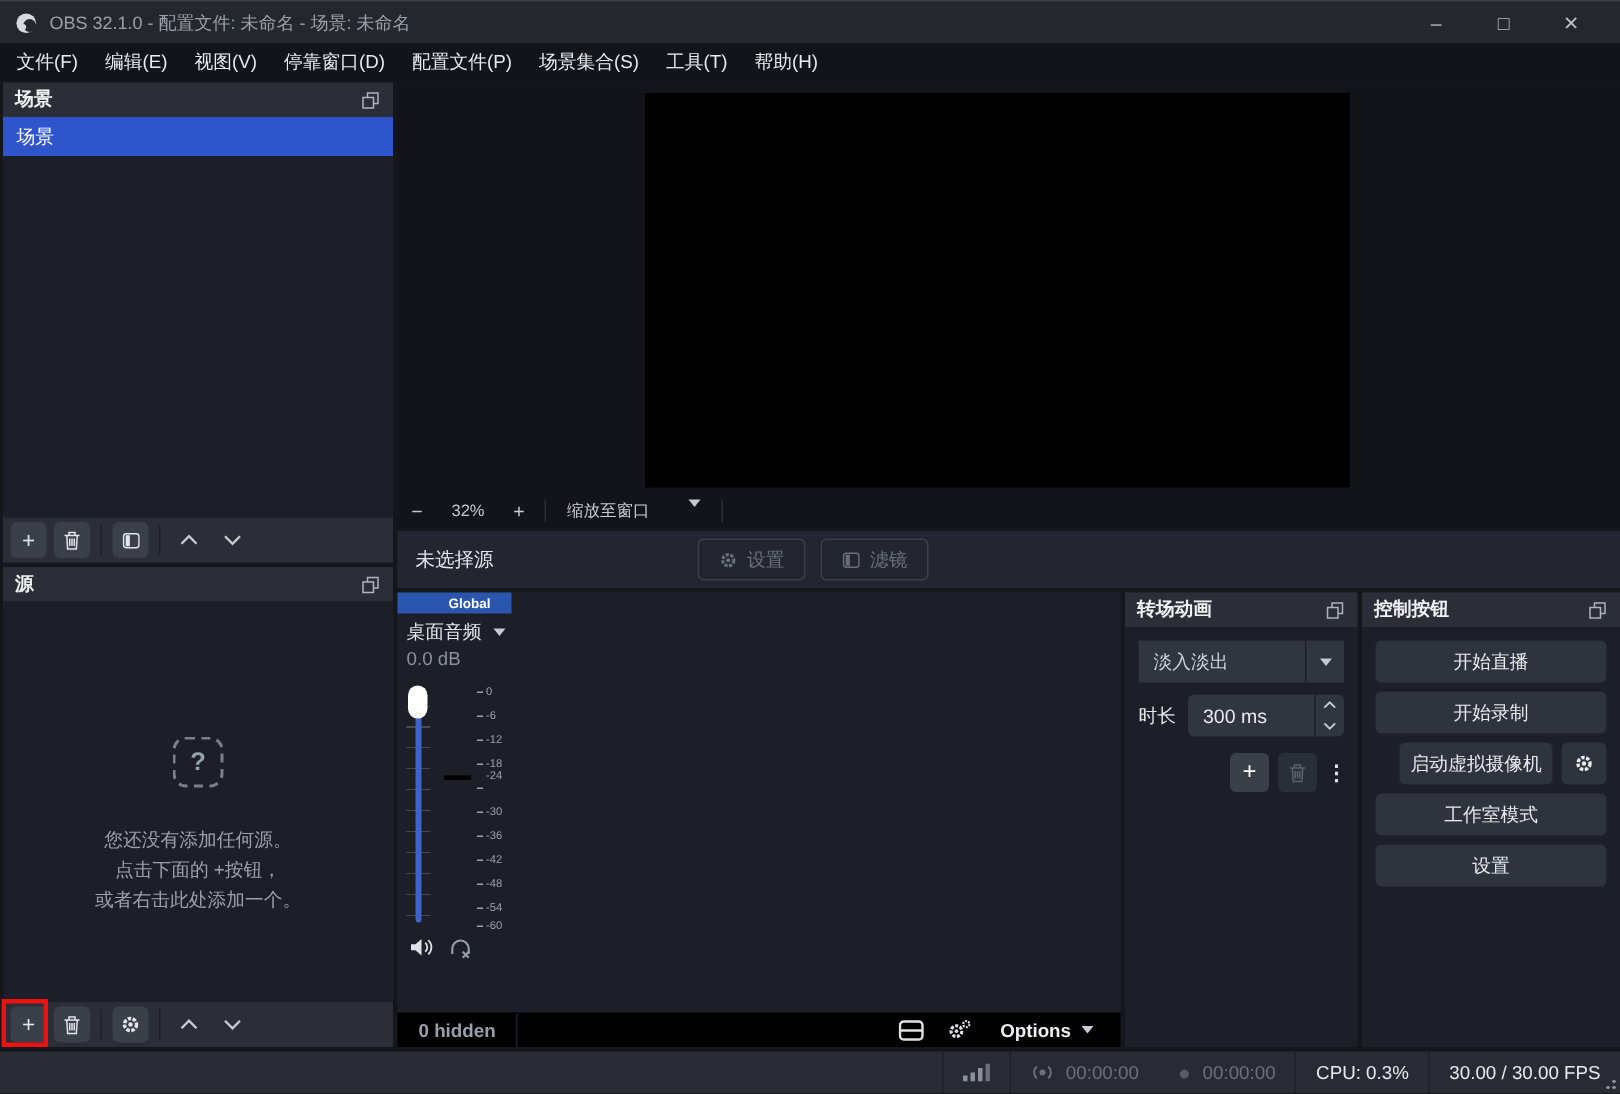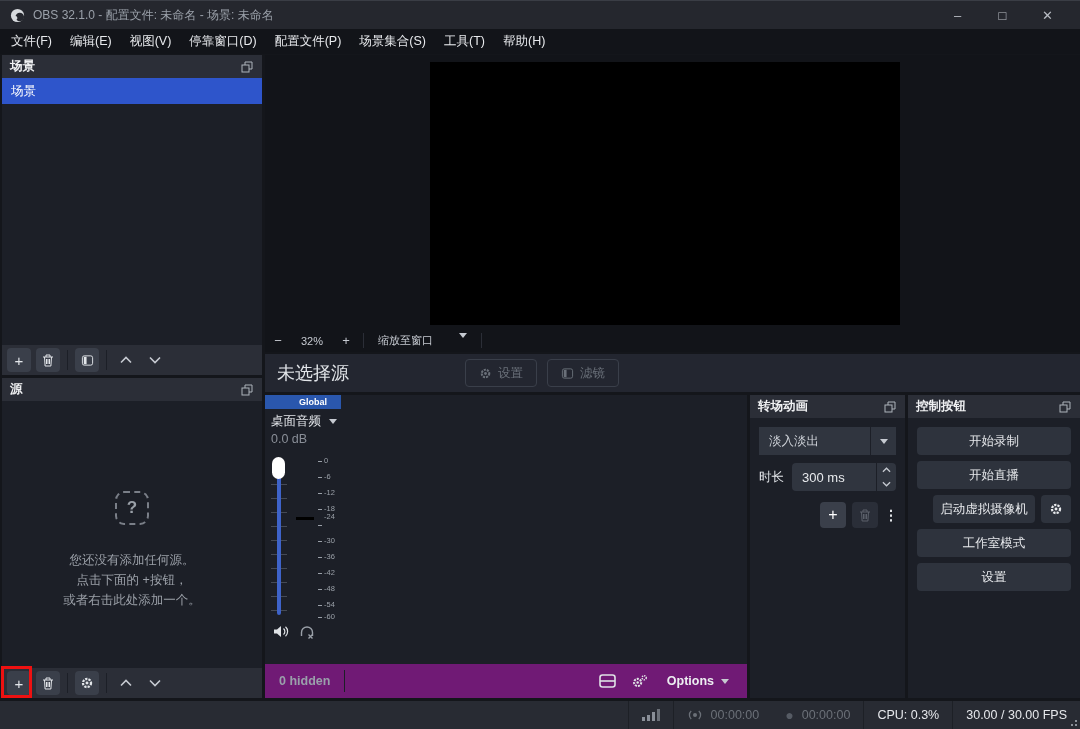--- a/index.html
+++ b/index.html
@@ -41,21 +41,21 @@
   .canvas { position:absolute; left:165px; top:7px; width:470px; height:263px; background:#000; }
   .zoomrow { position:absolute; left:0; bottom:1px; height:21px; display:flex; align-items:center; color:#c6cad1; font-size:11px; }
   .zbtn { width:26px; height:21px; display:flex; align-items:center; justify-content:center; font-size:13px; }
   .zpct { width:42px; text-align:center; }
   .zsep { width:1px; height:15px; background:#2b2e37; margin:0 4px; }
   .zfit { padding:0 10px; display:flex; align-items:flex-start; gap:26px; }
   .tri-down { width:0; height:0; border-left:4px solid transparent; border-right:4px solid transparent; border-top:5px solid #c6cad1; }
 
   
   .ctxbar { position:absolute; left:265px; top:354px; width:815px; height:38px; background:#232630; display:flex; align-items:center; }
-  .ctx-label { margin-left:12px; font-size:18px; color:#e2e5e9; }
+  .ctx-label { margin-left:12px; font-size:13px; color:#e2e5e9; }
   .ctx-btns { position:absolute; left:200px; display:flex; gap:10px; }
   .ctx-btn { height:28px; padding:0 13px; border:1px solid #3a3f4a; border-radius:4px; display:flex; align-items:center; gap:6px; color:#6a7079; font-size:12.5px; background:transparent; }
 
   
   .mixer { left:265px; top:395px; width:482px; height:303px; }
   .strip { position:absolute; left:0; top:0; width:78px; height:245px; }
   .g-badge { width:76px; height:14px; background:#2a57ad; color:#fff; font-size:9px; font-weight:bold; display:flex; align-items:center; justify-content:center;padding-left:20px; }
   .src-name { display:flex; align-items:center; gap:8px; padding:3px 0 0 6px; color:#e2e5e9; font-size:12.5px; height:22px; }
   .db-label { padding:1px 0 0 6px; color:#8a8f98; font-size:12.5px; }
   .meter-zone { position:absolute; left:6px; top:62px; width:70px; height:160px; }
@@ -72,21 +72,21 @@
         #1f9e38 30%, #1f9e38 31.5%,
         #2fd14b 31.5%, #96.5%,
         #2fd14b 31.5%, #2fd14b 96.5%,
         #c8921c 96.5%, #c8921c 100%); }
   .mbar.b1 { left:25px; } .mbar.b2 { left:35px; }
   .mmark { position:absolute; left:25px; top:37.5%; width:18px; height:3px; background:#000; }
   .mscale { position:absolute; left:47px; top:-4px; width:24px; height:168px; }
   .mscale span { position:absolute; left:6px; font-size:7.5px; color:#9aa0a8; }
   .mscale i { position:absolute; left:0; width:4px; height:1px; background:#9aa0a8; }
   .strip-icons { position:absolute; left:8px; top:230px; display:flex; gap:10px; color:#dfe2e6; }
-  .mix-footer { position:absolute; left:0; bottom:0; width:100%; height:34px; background:#701a75; display:flex; align-items:center;text-align:center; }
+  .mix-footer { position:absolute; left:0; bottom:0; width:100%; height:23px; background:#000000; display:flex; align-items:center;text-align:center; }
   .hidden-lbl { font-weight:bold; color:#9aa0ab; padding:0 14px; font-size:12.5px; }
   .mf-sep { width:1px; height:22px; background:#1c1f27; }
   .mf-right { margin-left:auto; display:flex; align-items:center; gap:6px; padding-right:10px; }
   .mf-icon { width:26px; height:24px; display:flex; align-items:center; justify-content:center; color:#dfe2e6; }
   .options-btn { display:flex; align-items:center; gap:7px; font-weight:bold; color:#eceef1; font-size:12.5px; padding:0 8px; }
 
   
   .transitions { left:750px; top:395px; width:155px; height:303px; }
   .tr-select { position:absolute; left:9px; top:9px; width:137px; height:28px; background:#30353f; border-radius:0; display:flex; align-items:center; }
   .tr-select .txt { flex:1; padding-left:10px; color:#cfd3d9; font-size:12.5px; }
@@ -423,22 +423,22 @@
       <span class="dock-title">控制按钮</span>
       <span class="dock-pop">
         <svg width="12" height="12" viewBox="0 0 12 12">
             <rect x="1" y="4" width="7" height="7" fill="none" stroke="#aeb4bc"></rect>
             <path d="M4 4V1h7v7H8" fill="none" stroke="#aeb4bc"></path>
           </svg>
       </span>
     </div>
     <div class="dock-body">
       <div class="ctl-body">
+        <div class="ctl-btn">开始直播</div>
         <div class="ctl-btn">开始录制</div>
-        <div class="ctl-btn">开始直播</div>
         <div class="ctl-row">
           <div class="ctl-btn main">启动虚拟摄像机</div>
           <div class="ctl-gear">
             <svg width="14" height="14" viewBox="0 0 16 16">
                 <circle cx="8" cy="8" r="4.6" fill="none" stroke="#e8eaed" stroke-width="2.6" stroke-dasharray="2.6 1.2"></circle>
                 <circle cx="8" cy="8" r="1.7" fill="#e8eaed"></circle>
               </svg>
           </div>
         </div>
         <div class="ctl-btn">工作室模式</div>

